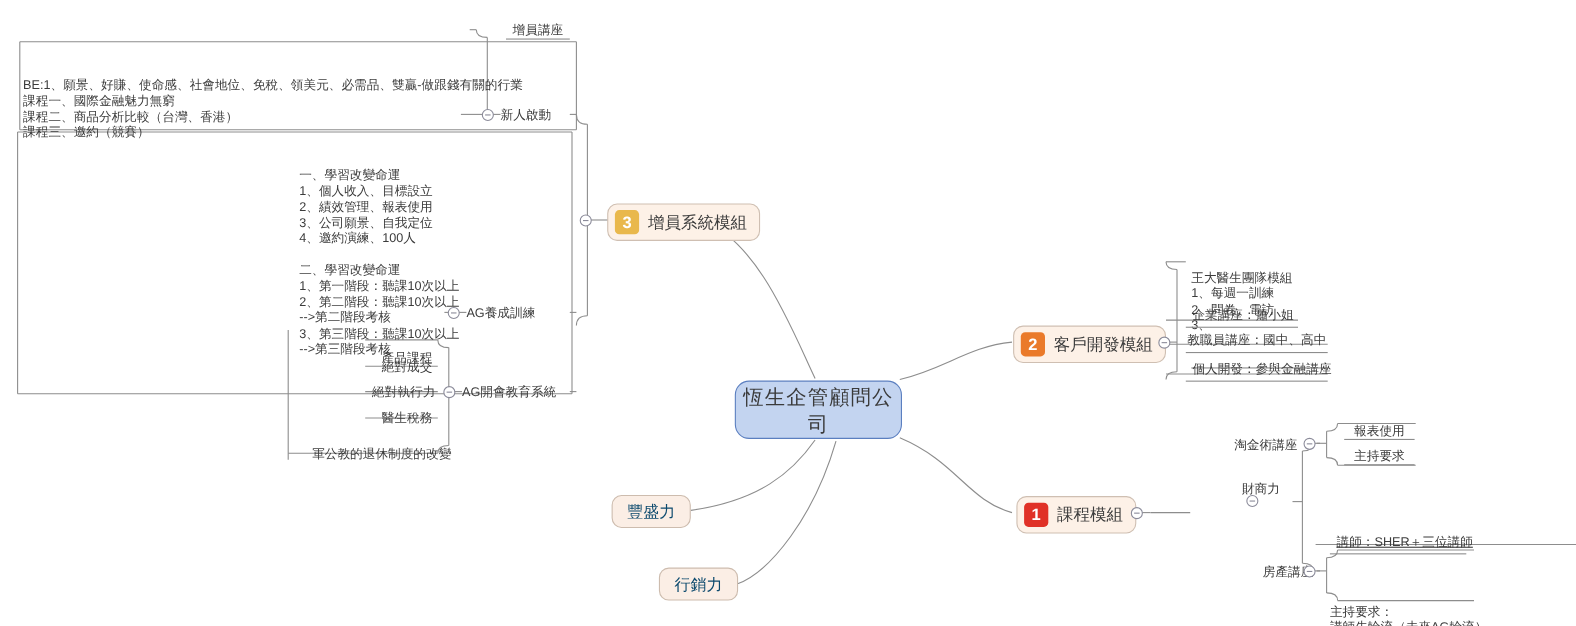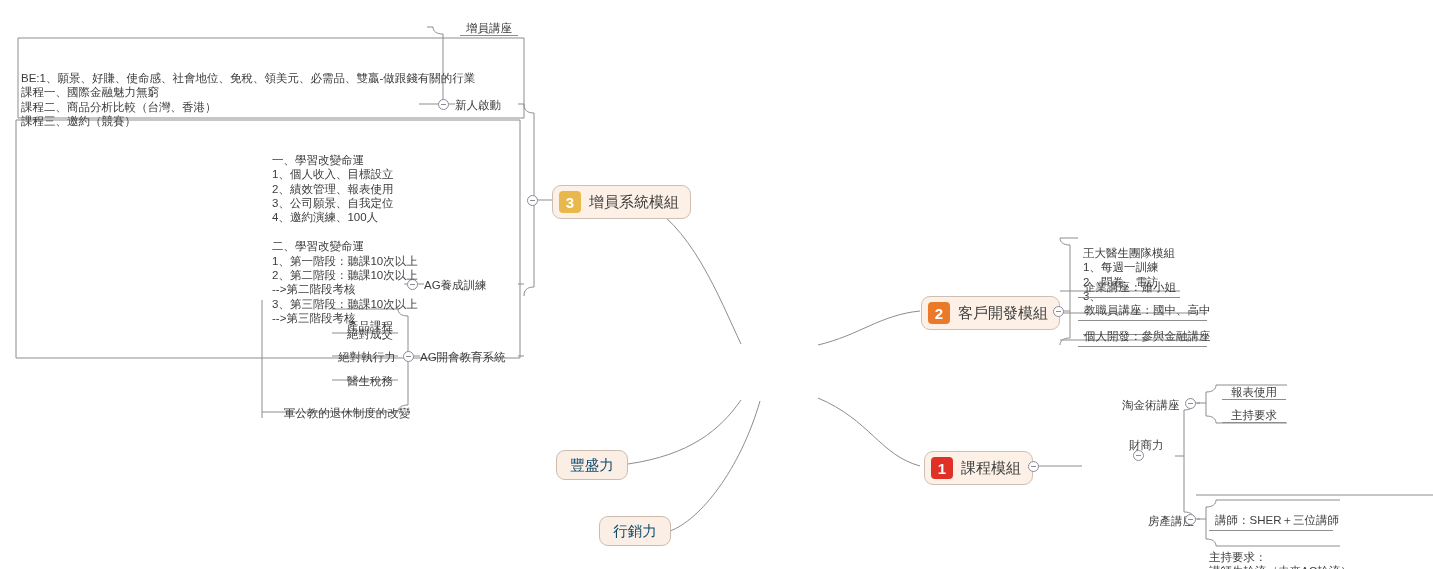--- a/index.html
+++ b/index.html
@@ -187,20 +187,23 @@
       <path d="M18,38 L524,38"></path>
       <path d="M524,38 L524,118"></path>
       <path d="M16,120 L16,358"></path>
       <path d="M16,358 L520,358"></path>
       <path d="M16,120 L520,120"></path>
       <path d="M520,120 L520,358"></path>
       <path d="M262,300 L262,418"></path>
     </g>
   </svg>
 
+  <div class="node central" style="left:668px;top:346px;width:152px;height:53px;">
+    <span class="lbl">恆生企管顧問公司</span>
+  </div>
 
   <div class="node module" style="left:552px;top:185px;">
     <span class="badge" style="background:#e9b84c;">3</span>
     <span class="lbl">增員系統模組</span>
   </div>
   <span class="collapse" style="left:527px;top:195px;"></span>
 
   <div class="node module" style="left:921px;top:296px;">
     <span class="badge" style="background:#ea7a2a;">2</span>
     <span class="lbl">客戶開發模組</span>
@@ -280,21 +283,21 @@
   <div class="node block" style="left:1083px;top:217px;width:124px;">
     <span class="lbl">王大醫生團隊模組
 1、每週一訓練
 2、問卷、電訪
 3、</span>
   </div>
 
   <div class="node topic ul pad" style="left:1078px;top:281px;width:102px;height:17px;">
     <span class="lbl">企業講座：蕭小姐</span>
   </div>
-  <div class="node topic ul pad" style="left:1078px;top:304px;width:129px;height:17px;">
+  <div class="node topic ul pad" style="left:1078px;top:304px;width:129px;height:17px;justify-content:center;">
     <span class="lbl">教職員講座：國中、高中</span>
   </div>
   <div class="node topic ul pad" style="left:1078px;top:330px;width:129px;height:17px;">
     <span class="lbl">個人開發：參與金融講座</span>
   </div>
 
   <div class="node topic" style="left:1086px;top:436px;height:16px;padding-left:43px;">
     <span class="lbl">財商力</span>
   </div>
   <span class="collapse" style="left:1133px;top:450px;"></span>
@@ -310,21 +313,21 @@
   <span class="collapse" style="left:1185px;top:514px;"></span>
 
   <div class="node topic center ul" style="left:1222px;top:384px;width:64px;height:16px;">
     <span class="lbl">報表使用</span>
   </div>
   <div class="node topic center ul" style="left:1222px;top:407px;width:64px;height:16px;">
     <span class="lbl">主持要求</span>
   </div>
 
 
-  <div class="node topic ul pad" style="left:1209px;top:513px;width:124px;height:18px;">
+  <div class="node topic ul pad" style="left:1209px;top:486px;width:124px;height:18px;text-decoration:underline;">
     <span class="lbl">講師：SHER＋三位講師</span>
   </div>
   <div class="node block" style="left:1209px;top:521px;width:124px;border-bottom:none;">
     <span class="lbl">主持要求：
 講師先輪流（未來AG輪流）</span>
   </div>
 
 </div>
 
 </body></html>

